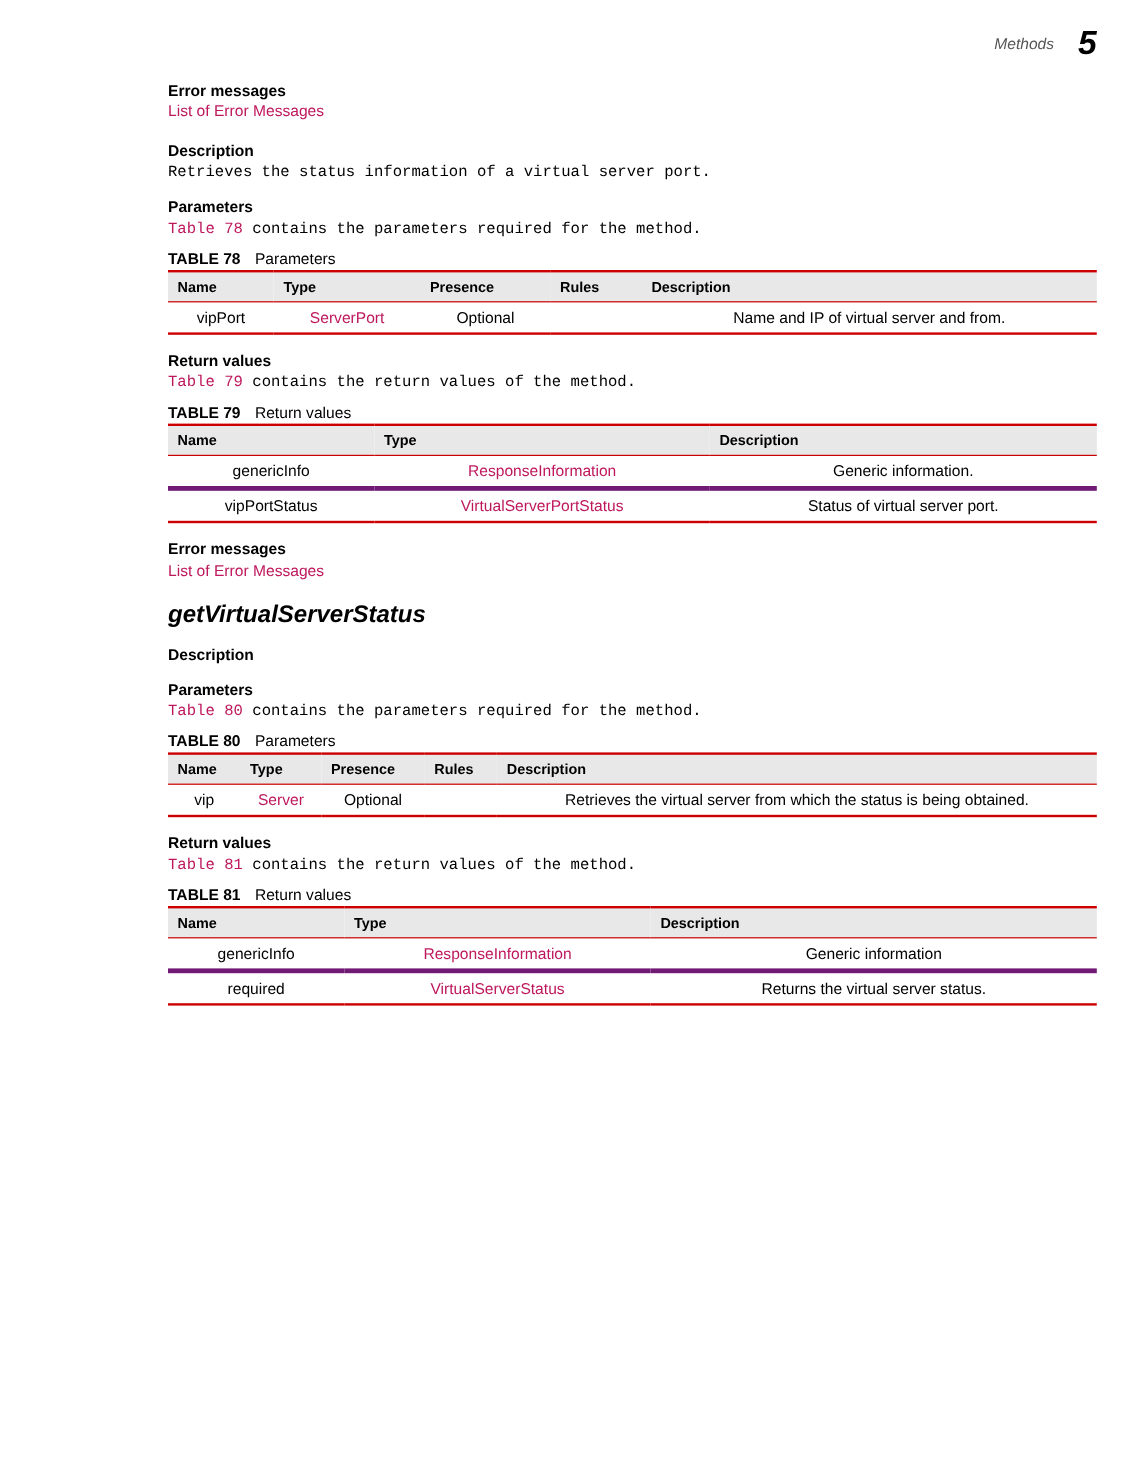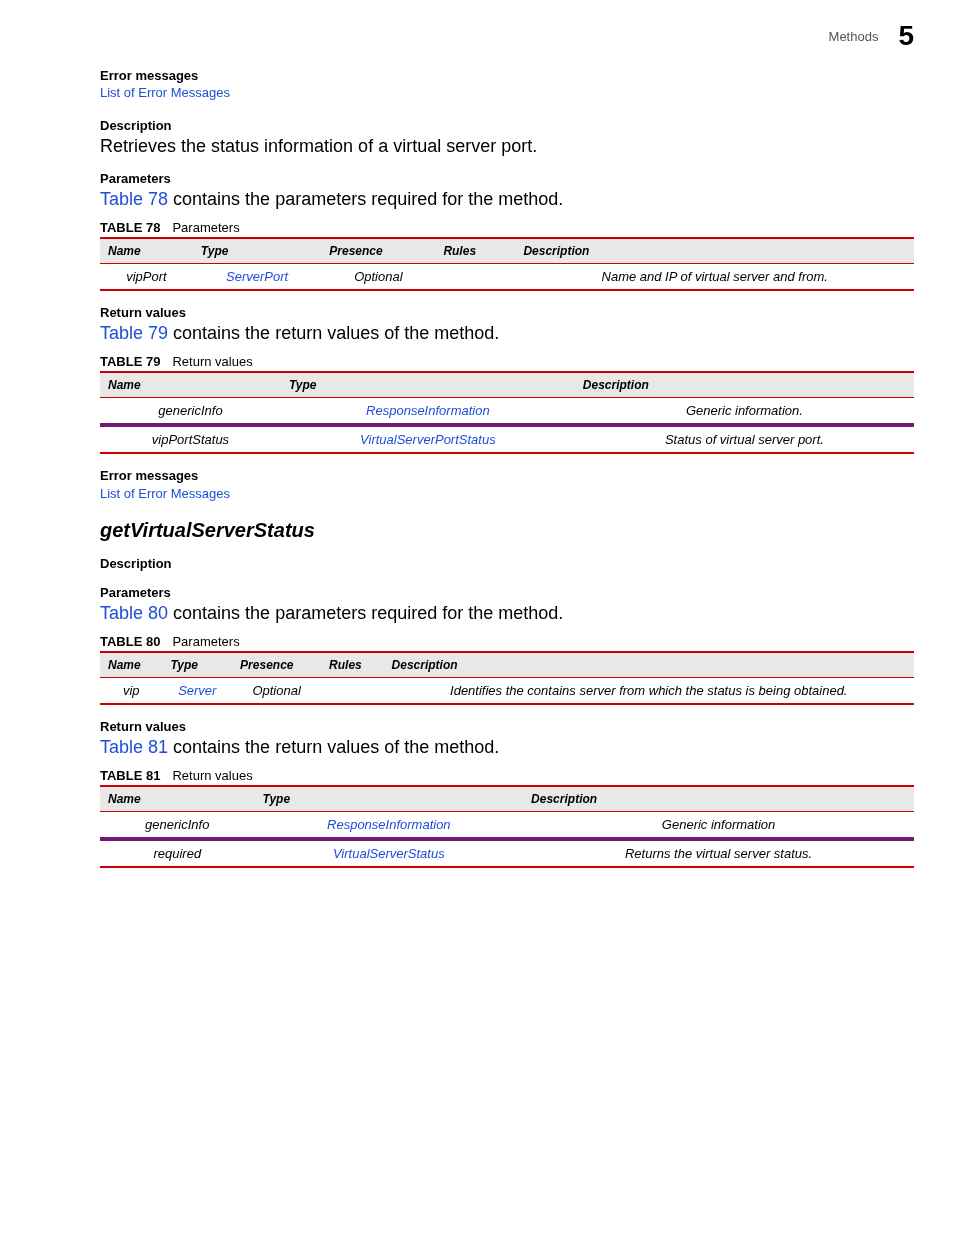--- a/index.html
+++ b/index.html
@@ -25,43 +25,44 @@
     }
 
     .section-label {
       font-weight: bold;
       font-size: 13px;
       margin-bottom: 2px;
       margin-top: 10px;
     }
 
     a, .link {
-      color: #1d4ed8;
+      color: #be185d;
       text-decoration: none;
       cursor: pointer;
     }
 
     .method-title {
       font-style: italic;
       font-size: 20px;
       font-weight: bold;
       margin: 18px 0 10px 0;
       color: #000;
     }
 
     .subsection-label {
       font-weight: bold;
       font-size: 13px;
       margin-top: 14px;
       margin-bottom: 3px;
     }
 
     .desc-text {
-      font-size: 18px;
+      font-size: 13px;
       margin-bottom: 6px;
+      font-family: Liberation Mono, monospace;
     }
 
     .table-title-row {
       display: flex;
       align-items: baseline;
       margin-top: 10px;
       margin-bottom: 0;
     }
     .table-number {
       font-weight: bold;
@@ -70,21 +71,20 @@
     }
     .table-name {
       font-size: 13px;
     }
 
     table {
       width: 100%;
       border-collapse: collapse;
       margin-top: 2px;
       margin-bottom: 4px;
-      font-style: italic;
     }
     thead tr {
       background: #e8e8e8;
       border-top: 2px solid #cc0000;
       border-bottom: 1px solid #cc0000;
     }
     thead th {
       text-align: left;
       font-weight: bold;
       font-size: 12px;
@@ -97,28 +97,29 @@
       padding: 5px 8px;
       font-size: 13px;
       vertical-align: top;
       text-align: center;
     }
     table tbody tr:last-child {
       border-bottom: 2px solid #cc0000;
     }
 
     .content-block {
-      margin-left: 60px;
+      margin-left: 100px;
     }
 
     .page-header-section {
       display: flex;
       justify-content: flex-end;
       align-items: center;
       margin-bottom: 16px;
+      font-style: italic;
     }
   </style>
 </head>
 <body>
 
 <div class="page-header-section">
   <span class="page-header-text">Methods</span>
   <span class="page-number">5</span>
 </div>
 
@@ -220,21 +221,21 @@
         <th>Rules</th>
         <th>Description</th>
       </tr>
     </thead>
     <tbody id="table80-body">
     <tr>
     <td>vip</td>
     <td><a class="link">Server</a></td>
     <td>Optional</td>
     <td></td>
-    <td>Identifies the contains server from which the status is being obtained.</td>
+    <td>Retrieves the virtual server from which the status is being obtained.</td>
   </tr>
       </tbody>
   </table>
 
   <div class="subsection-label" style="margin-top: 14px;">Return values</div>
   <div class="desc-text">
     <a class="link">Table 81</a><span> contains the return values of the method.</span>
   </div>
 
   <div class="table-title-row">

